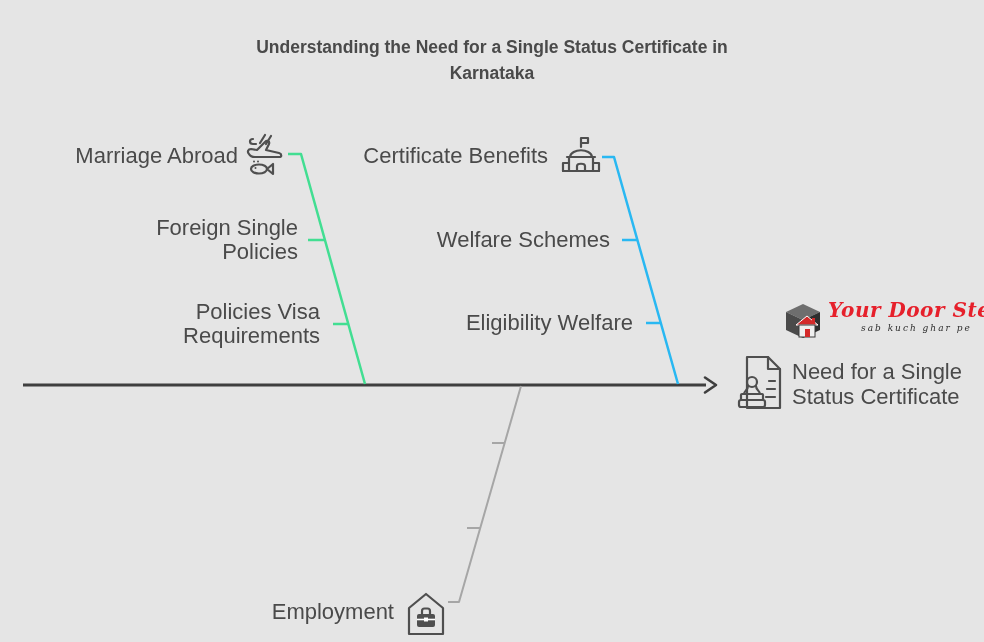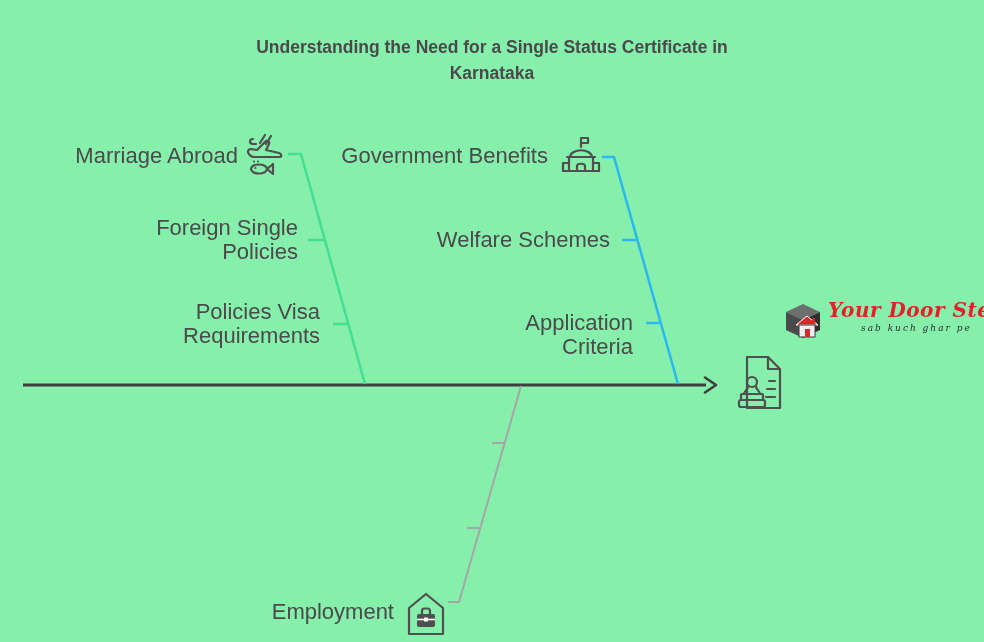--- a/index.html
+++ b/index.html
@@ -1,18 +1,18 @@
 <!DOCTYPE html>
 <html style="--text: #4a4a4a; --spine: #3f3f3f; --branch-green: #42de92; --branch-blue: #29b8f2; --branch-gray: #a6a6a6; --icon: #4f4f4f; --logo-red: #e6202b;"><head>
 <meta charset="utf-8">
 <style>
   html,body { margin:0; padding:0; background:#ffffff; }
   #canvas {
     position:relative; width:984px; height:642px; overflow:hidden;
-    background:#86efac;
+    background:#e5e5e5;
     font-family:"Liberation Sans","DejaVu Sans",sans-serif;
     color:var(--text,#4a4a4a);
   }
   svg.lines { position:absolute; left:0; top:0; }
   .l-spine { stroke:var(--spine,#3f3f3f); stroke-width:3; fill:none; }
   .l-arrow { stroke:var(--spine,#3f3f3f); stroke-width:2.6; fill:none; stroke-linecap:round; stroke-linejoin:round; }
   .l-green { stroke:var(--branch-green,#42de92); stroke-width:2.5; fill:none; stroke-linejoin:round; }
   .l-blue  { stroke:var(--branch-blue,#29b8f2); stroke-width:2.5; fill:none; stroke-linejoin:round; }
   .l-gray  { stroke:var(--branch-gray,#a6a6a6); stroke-width:2; fill:none; stroke-linejoin:round; }
 
@@ -64,28 +64,29 @@
     <path class="l-blue" d="M602,157 L614,157 L678,384"></path>
     <path class="l-blue" d="M622,240 L637,240"></path>
     <path class="l-blue" d="M646,323 L661,323"></path>
 
     <path class="l-gray" d="M448,602 L459,602 L521,386"></path>
     <path class="l-gray" d="M492,443 L504,443"></path>
     <path class="l-gray" d="M467,528 L480,528"></path>
   </svg>
 
   <div class="lbl" style="left:38px; top:144px; width:200px;">Marriage Abroad</div>
-  <div class="lbl" style="left:328px; top:144px; width:220px;">Government Benefits</div>
+  <div class="lbl" style="left:328px; top:144px; width:220px;">Certificate Benefits</div>
   <div class="lbl" style="left:244px; top:600px; width:150px;">Employment</div>
 
   <div class="lbl" style="left:138px; top:216px; width:160px;">Foreign Single Policies</div>
   <div class="lbl" style="left:140px; top:300px; width:180px;">Policies Visa Requirements</div>
   <div class="lbl" style="left:430px; top:228px; width:180px;">Welfare Schemes</div>
-  <div class="lbl" style="left:453px; top:311px; width:180px;">Application Criteria</div>
+  <div class="lbl" style="left:453px; top:311px; width:180px;">Eligibility Welfare</div>
 
+  <div class="lbl left" style="left:792px; top:359px; width:172px; line-height:25px;">Need for a Single Status Certificate</div>
 
   <div class="icon" style="left:244px; top:132px;">
     <svg width="46" height="46" viewBox="0 0 46 46">
       <path class="ic-s" d="M9,7 C5,7 5,12 9,12 L12,12"></path>
       <path class="ic-s" d="M16,11 L21,3"></path>
       <path class="ic-s" d="M22,12 L27,4"></path>
       <path class="ic-s" d="M5,22 C3,20 4,17 7,17 L13,18 L21,10 C23,8 26,9 25,12 L22,18 L35,21 C38,22 38,25 35,25 L11,25 C8,25 6,24 5,22 Z"></path>
       <ellipse class="ic-s" cx="15" cy="37" rx="8" ry="4.5"></ellipse>
       <path class="ic-s" d="M23,37 L29,32 L29,42 Z"></path>
       <circle class="ic-f" cx="11.5" cy="36" r="1"></circle>

